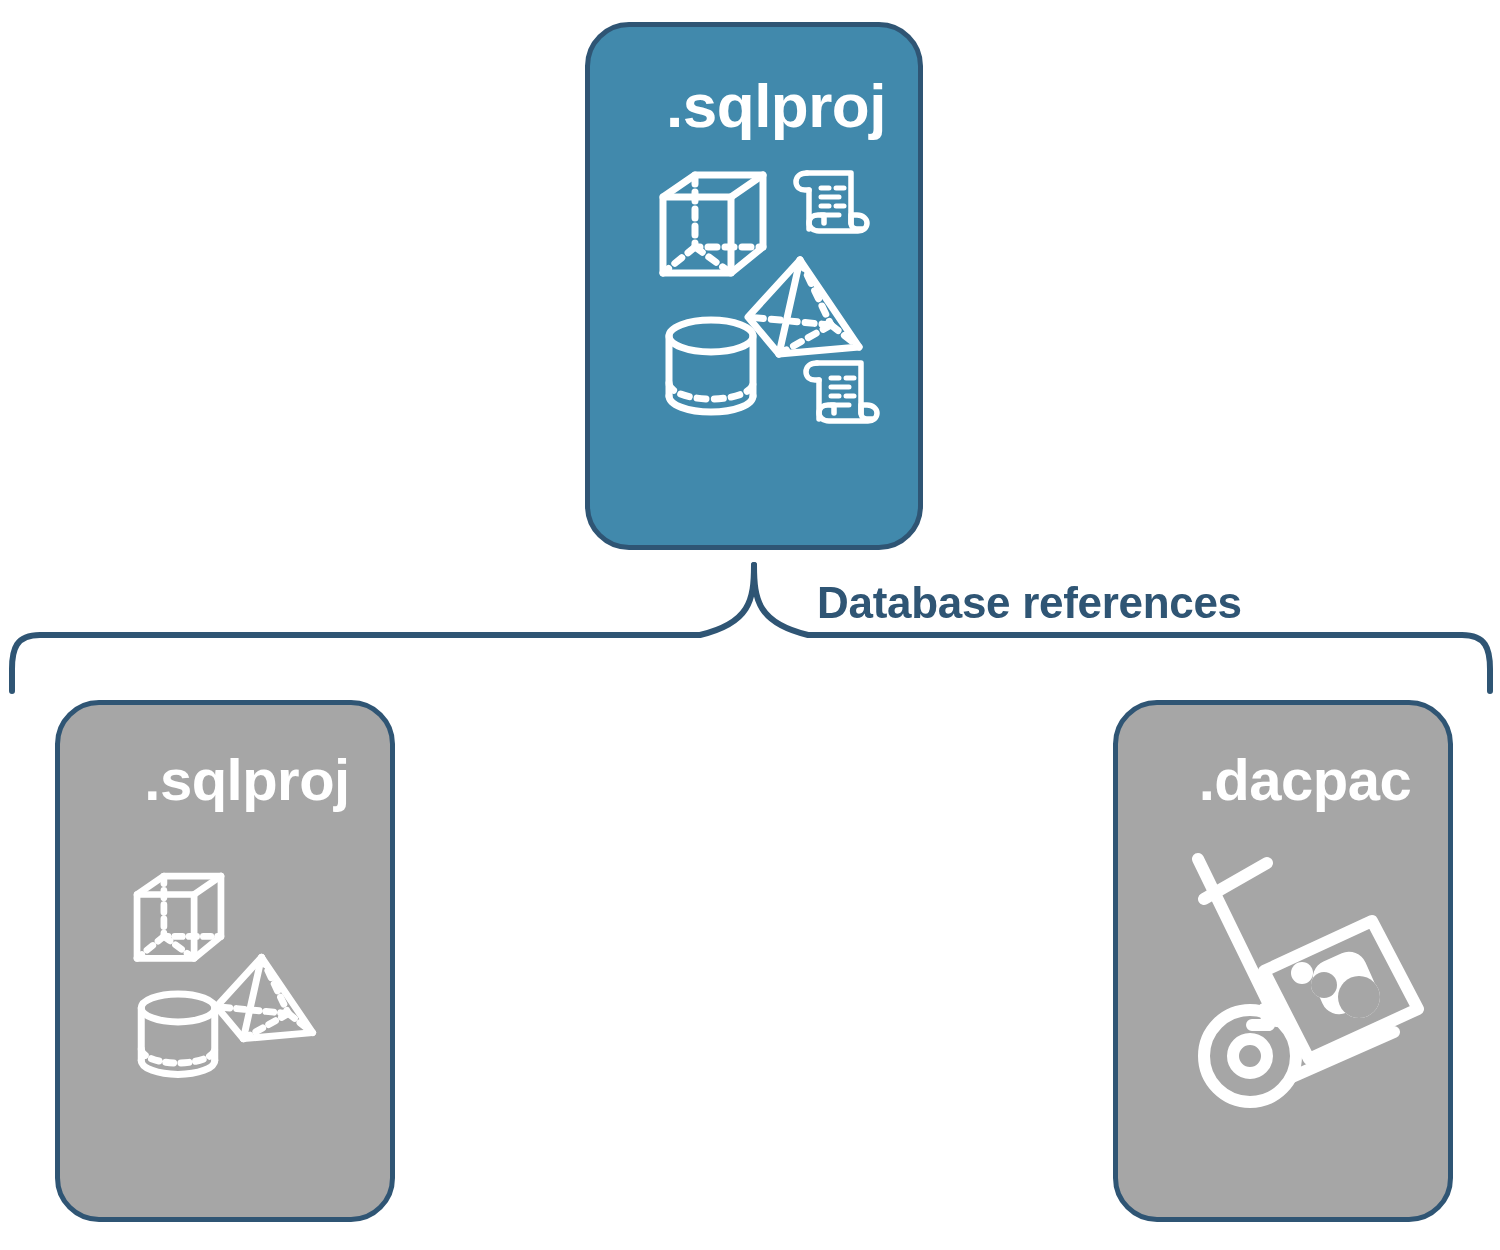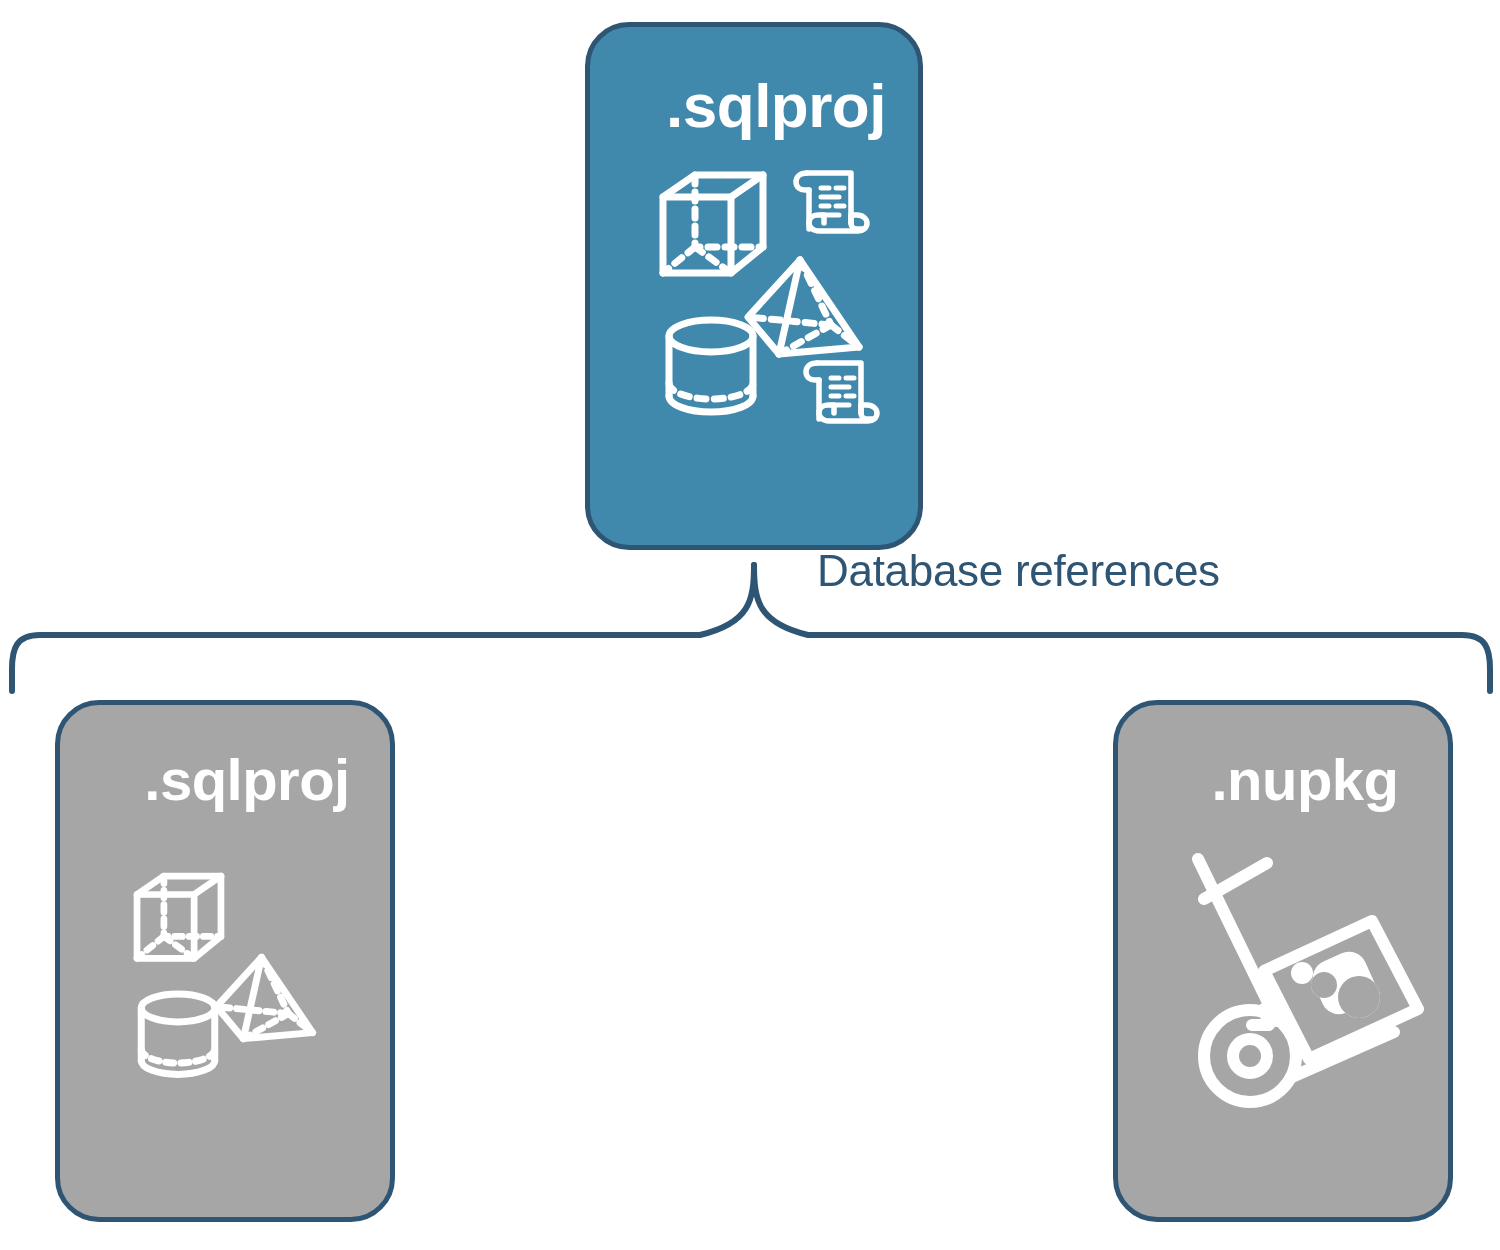--- a/index.html
+++ b/index.html
@@ -98,24 +98,24 @@
     top: 545px;
     width: 1500px;
     height: 170px;
     pointer-events: none;
   }
 
   
   #brace-label {
     position: absolute;
     left: 817px;
-    top: 546px;
+    top: 578px;
     color: #2F5574;
     font-size: 44px;
-    font-weight: normal;
+    font-weight: bold;
     letter-spacing: -0.3px;
     white-space: nowrap;
     user-select: none;
   }
 </style>
 </head>
 <body>
 
 <div id="stage">
 
@@ -217,21 +217,21 @@
         <path d="M6 21 V81"></path>
         <path d="M90 21 V81"></path>
         <path d="M6 81 c0 9 19 16 42 16 c23 0 42 -7 42 -16"></path>
         <path d="M6 68 c0 9 19 16 42 16 c23 0 42 -7 42 -16" stroke-dasharray="9 8"></path>
       </svg>
     </div>
   </div>
 
 
   <div class="card secondary" id="card-nupkg">
-    <div class="card-title">.nupkg</div>
+    <div class="card-title">.dacpac</div>
 
     <div class="icon-area">
 
       <svg style="left:12px; top:18px;" width="266" height="266" viewBox="0 0 266 266" fill="none" stroke="#ffffff" stroke-width="12" stroke-linejoin="round" stroke-linecap="round">
 
         <path d="M32 50 L95 14"></path>
 
         <path d="M26 10 L105 172"></path>
 
         <path d="M92 160 L97 176 L80 176"></path>

